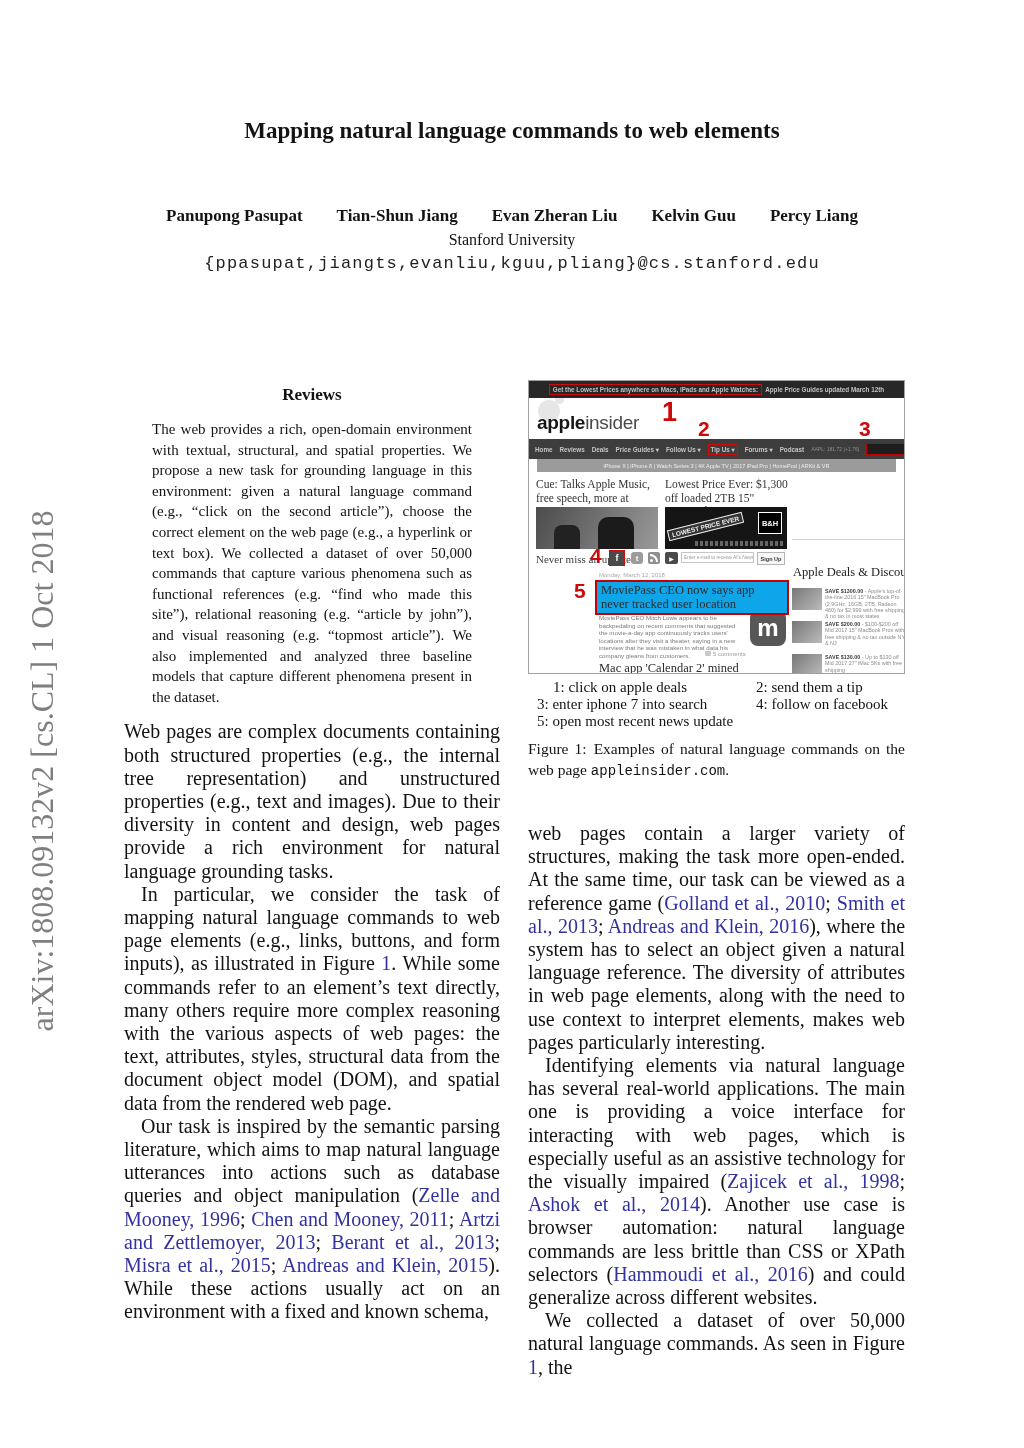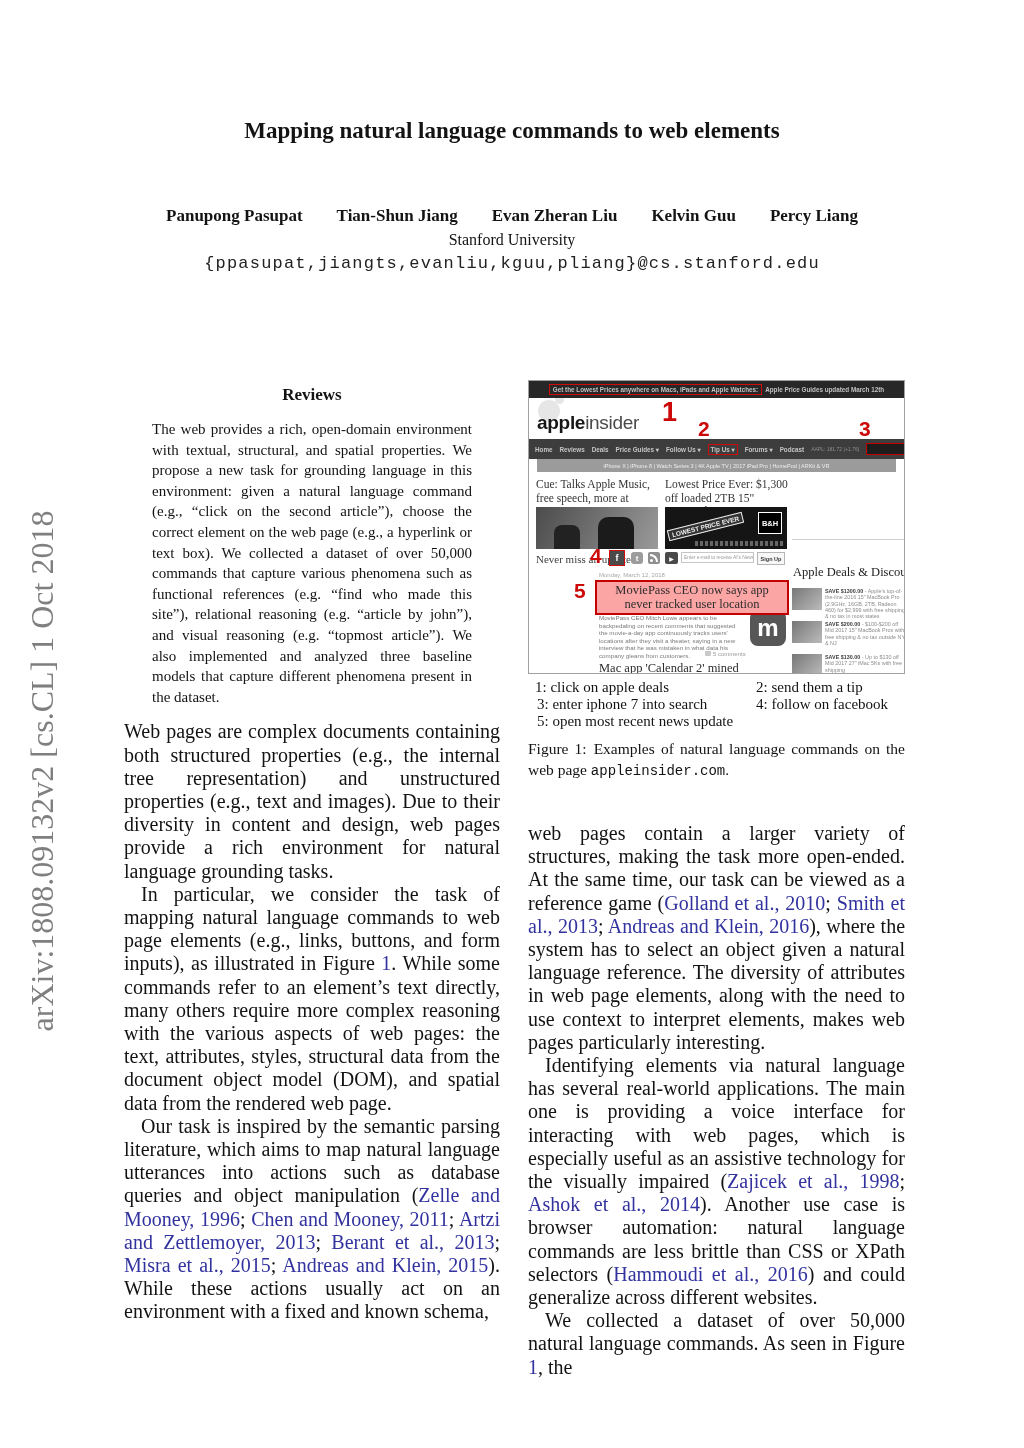--- a/index.html
+++ b/index.html
@@ -30,21 +30,21 @@
   .sec-num{display:inline-block;min-width:33px;}
   .body{margin:0;text-align:justify;font-size:20px;line-height:23.2px;}
   .mt13{margin-top:13px;}
   .mt40{margin-top:40px;}
   .indent{text-indent:17px;}
   .cite,.ref{color:#32329f;margin-top:13px;}
 
   
   .cmds{position:relative;height:53px;margin-top:5px;font-size:15px;}
   .cmd{position:absolute;white-space:nowrap;}
-  .cp1{left:7px;top:0;}  .cp2{left:228px;top:0;}
+  .cp1{left:25px;top:0;}  .cp2{left:228px;top:0;}
   .cp3{left:9px;top:17px;} .cp4{left:228px;top:17px;}
   .cp5{left:9px;top:34px;}
   .caption{margin-top:6px;font-size:15.5px;line-height:21px;text-align:justify;}
   .caption .flabel{margin-right:7px;}
   .caption .mono{font-family:"Liberation Mono",monospace;font-size:14px;}
 
   
   .shot{position:relative;width:375px;height:292px;border:1px solid #a0a0a0;overflow:hidden;
         background:#fff;font-family:"Liberation Sans",sans-serif;}
   .ann{position:absolute;color:#cc0808;font-weight:bold;z-index:9;
@@ -116,21 +116,21 @@
   .sh-email{position:absolute;left:152px;top:171px;width:73px;height:11px;border:1px solid #c6c6c6;
         font-size:4.8px;color:#9a9a9a;line-height:10px;padding-left:2px;box-sizing:border-box;
         background:#fff;white-space:nowrap;overflow:hidden;}
   .sh-signup{position:absolute;left:228px;top:171px;width:26px;height:11px;border:1px solid #b5b5b5;
         background:#f7f7f7;font-size:5.5px;font-weight:bold;color:#333;display:flex;
         align-items:center;justify-content:center;}
   .sh-date{position:absolute;left:70px;top:191px;font-size:6px;color:#a8a8a8;}
 
   .sh-h1box{position:absolute;left:66px;top:199px;width:182px;border:2px solid #c40000;
         padding:2px 4px;font-family:"Liberation Serif",serif;font-size:12.5px;line-height:13.5px;
-        color:#2c2c2c;background:#fca5a5;z-index:3;text-align:center;}
+        color:#2c2c2c;background:#0ea5e9;z-index:3;}
   .sh-body{position:absolute;left:70px;top:233px;width:146px;font-size:6.2px;line-height:7.5px;color:#7a7a7a;}
   .sh-m{position:absolute;left:221px;top:229px;width:36px;height:36px;background:#575757;border-radius:8px;
         color:#fff;font-weight:bold;font-size:24px;display:flex;align-items:center;justify-content:center;}
   .sh-comments{position:absolute;left:176px;top:270px;font-size:6px;color:#9a9a9a;}
   .sh-comments::before{content:"";display:inline-block;width:6px;height:5px;background:#c9c9c9;
         border-radius:1px;margin-right:2px;}
   .sh-h2{position:absolute;left:70px;top:280px;width:192px;font-family:"Liberation Serif",serif;
         font-size:12.5px;line-height:14px;color:#2c2c2c;}
 
   .sh-sb-hr{position:absolute;left:263px;top:158px;width:112px;height:1px;background:#d0d0d0;}

